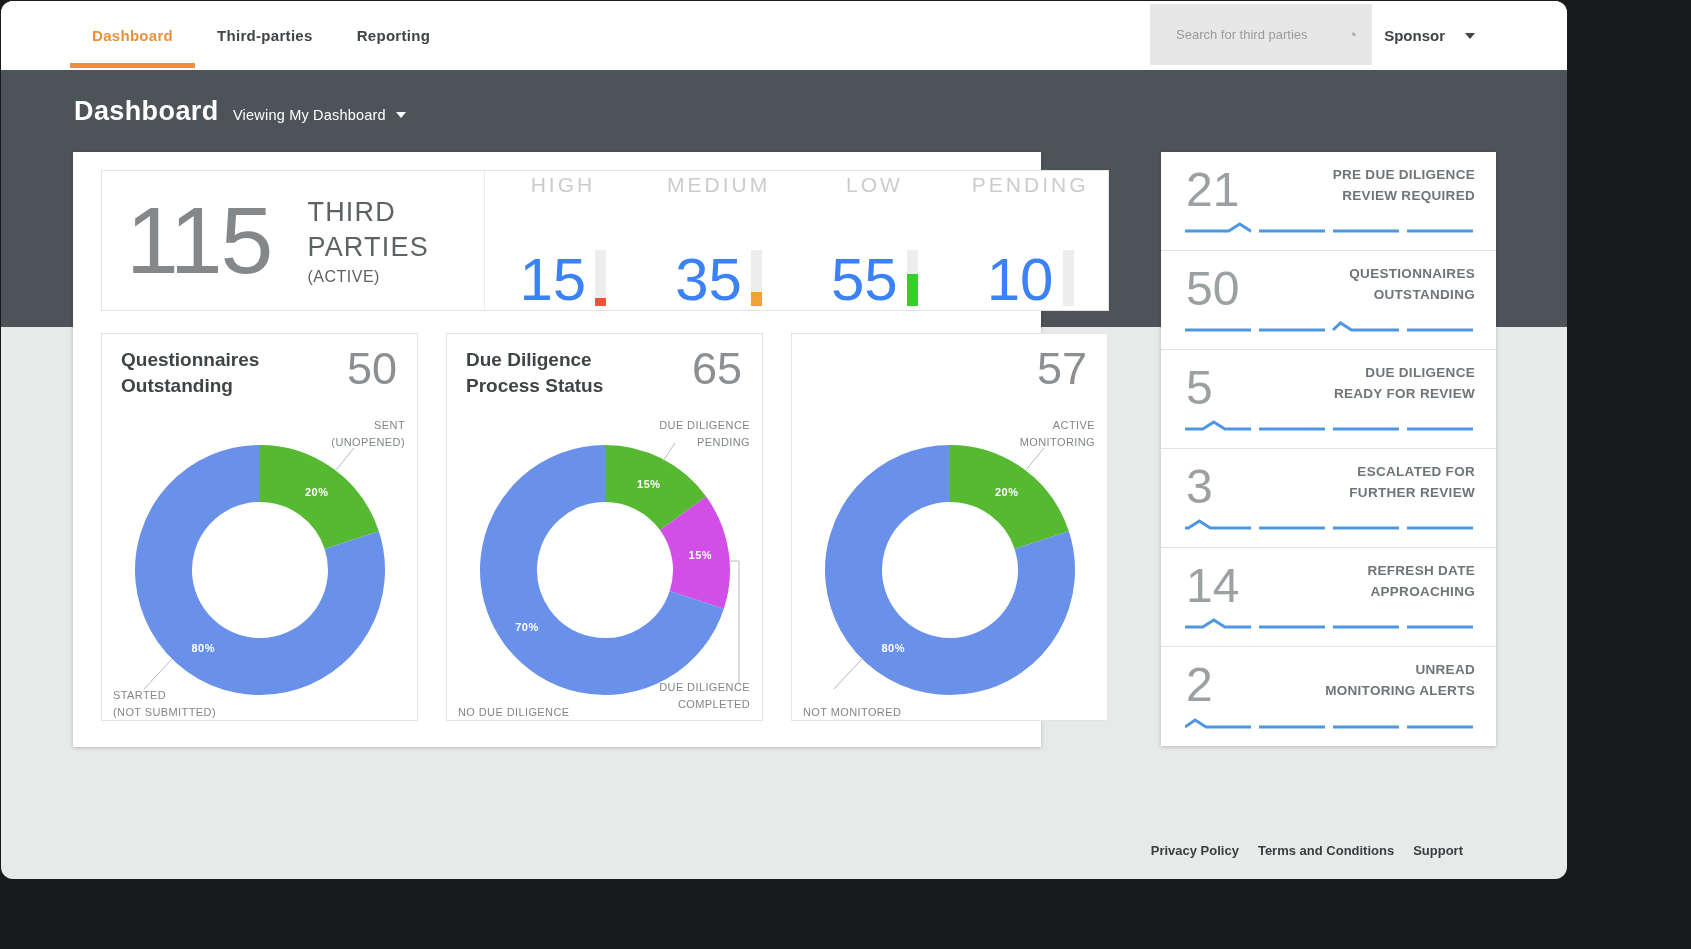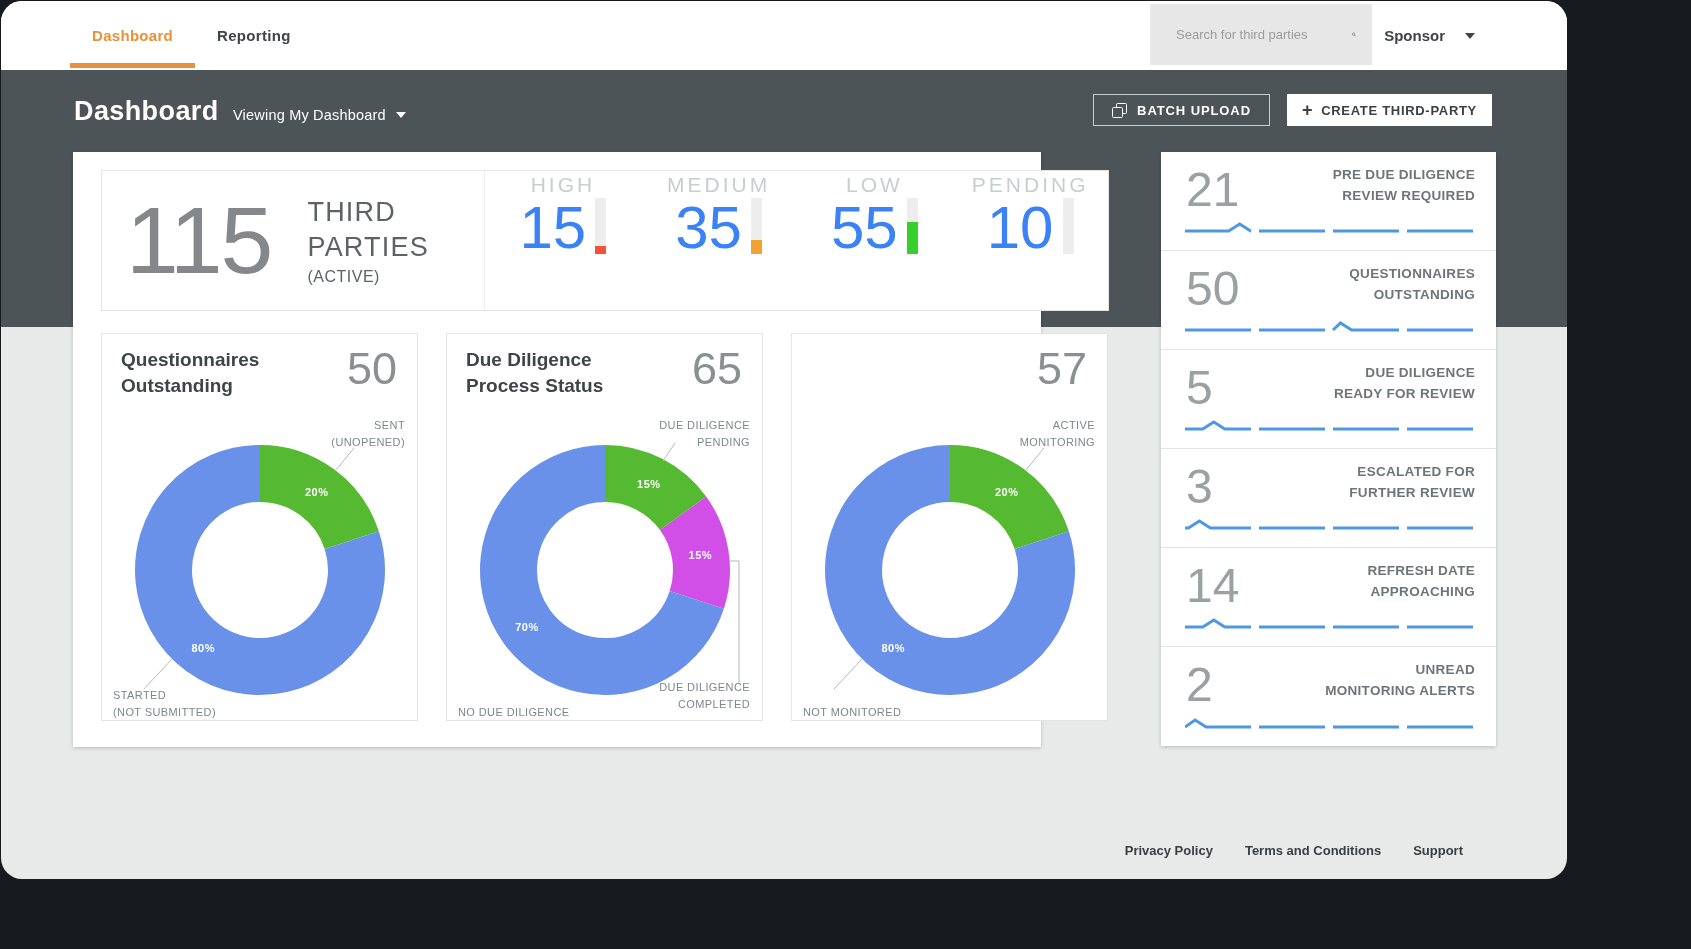--- a/index.html
+++ b/index.html
@@ -1,18 +1,18 @@
 <!DOCTYPE html>
 <html><head>
 <meta charset="utf-8">
 <style>
   *{margin:0;padding:0;box-sizing:border-box}
   html,body{width:1691px;height:949px;background:#171b1d;font-family:"Liberation Sans",sans-serif;-webkit-font-smoothing:antialiased}
   .stage{position:relative;width:1691px;height:949px;background:#171b1d;overflow:hidden}
-  .app{position:absolute;top:1px;left:1px;width:1566px;height:878px;background:#e8e9e9;border-radius:21px;overflow:hidden}
+  .app{position:absolute;top:1px;left:1px;width:1566px;height:878px;background:#e8e9e9;border-radius:12px;overflow:hidden}
 
   
   .topnav{position:absolute;top:0;left:0;right:0;height:69px;background:#fff;z-index:7}
   .tabs{position:absolute;left:69px;top:0;height:100%;display:flex}
   .tab{position:relative;display:flex;align-items:center;padding:0 22px;font-size:15px;font-weight:700;color:#3f4446;letter-spacing:.3px;cursor:pointer}
   .tab.active{color:#e8913a}
   .tab.active::after{content:"";position:absolute;left:0;right:0;bottom:2px;height:5px;background:#e8913a}
   .search{position:absolute;right:195px;top:3px;width:222px;height:61px;background:#e7e7e7;display:flex;align-items:center;padding:0 16px 0 26px}
   .search input{flex:1;border:none;background:transparent;outline:none;font-family:"Liberation Sans",sans-serif;font-size:13px;color:#555}
   .search input::placeholder{color:#9b9b9b}
@@ -32,21 +32,21 @@
 
   
   .main-card{position:absolute;left:72px;top:151px;width:968px;height:595px;background:#fff;box-shadow:0 1px 4px rgba(0,0,0,.2);z-index:4}
   .stats{position:absolute;left:28px;top:18px;width:1008px;height:141px;border:1px solid #e3e4e4;display:flex;background:#fff}
   .total-wrap{width:383px;display:flex;align-items:center;padding-left:24px;border-right:1px solid #eceded}
   .total-num{font-size:95px;color:#84888a;line-height:1;letter-spacing:-2px}
   .total-label{margin-left:36px;color:#5d6264}
   .total-label .l1{font-size:27px;letter-spacing:1.2px;line-height:1.3;font-weight:500}
   .total-label .l3{font-size:16px;margin-top:3px;letter-spacing:.5px}
   .risks{flex:1;display:flex}
-  .risk{flex:1;display:flex;flex-direction:column;align-items:center;justify-content:flex-start;padding-top:2px}
+  .risk{flex:1;display:flex;flex-direction:column;align-items:center;justify-content:space-between;padding-top:2px}
   .risk-label{font-size:21px;color:#c9cdce;letter-spacing:3px;font-weight:500}
   .risk-row{display:flex;align-items:flex-end;gap:9px;margin-top:1px}
   .risk-num{font-size:60px;color:#3b82f6;line-height:1}
   .gauge{width:11px;height:56px;background:#ededee;position:relative;margin-bottom:4px}
   .gauge-fill{position:absolute;left:0;right:0;bottom:0}
 
   
   .charts{position:absolute;left:28px;top:181px;display:flex;gap:28px}
   .chart-card{position:relative;width:317px;height:388px;border:1px solid #e3e4e4;background:#fff}
   .chart-title{position:absolute;left:19px;top:13px;width:232px;font-size:19px;font-weight:600;color:#3f4547;line-height:1.38;white-space:pre-line}
@@ -60,33 +60,36 @@
 
   
   .sidecards{position:absolute;left:1160px;top:151px;width:335px;background:#fff;box-shadow:0 1px 4px rgba(0,0,0,.2);z-index:4}
   .side-item{position:relative;height:99px;border-bottom:1px solid #e2e3e3;cursor:pointer;background:#fff}
   .side-item:last-child{border-bottom:none}
   .side-num{position:absolute;left:25px;top:10px;font-size:48px;color:#9ba0a2}
   .side-label{position:absolute;right:21px;top:13px;text-align:right;font-size:13.5px;font-weight:600;color:#6e7578;letter-spacing:.3px;line-height:1.55;white-space:pre-line}
   .side-spark{position:absolute;left:24px;bottom:15px;width:288px;height:14px}
 
   
-  .footer{position:absolute;right:104px;bottom:21px;display:flex;gap:32px;z-index:5}
+  .footer{position:absolute;right:104px;bottom:21px;display:flex;gap:19px;z-index:5}
   .footer a{font-size:13px;font-weight:700;color:#393e40;text-decoration:none;cursor:pointer}
 </style>
 </head>
 <body>
 
 <div class="stage">
   <div class="app">
 
     <header class="topnav">
       <nav class="tabs">
         <div class="tab active">
           <span>Dashboard</span>
+        </div>
+        <div class="tab">
+          <span>Third-parties</span>
         </div>
         <div class="tab">
           <span>Reporting</span>
         </div>
       </nav>
       <div class="search">
         <input type="text" placeholder="Search for third parties" style="">
         <svg width="15" height="15" viewBox="0 0 15 15">
           <circle cx="6.2" cy="6.2" r="4.6" fill="none" stroke="#3d4245" stroke-width="1.6"></circle>
           <line x1="9.8" y1="9.8" x2="13.4" y2="13.4" stroke="#3d4245" stroke-width="1.6"></line>
@@ -97,33 +100,20 @@
         <span class="caret-dark"></span>
       </div>
     </header>
 
     <div class="darkband"></div>
     <div class="page-head">
       <h1 class="page-title">Dashboard</h1>
       <div class="viewsel">
         <span>Viewing My Dashboard</span>
         <span class="caret-white"></span>
-      </div>
-      <div class="actions">
-        <button class="btn-outline">
-          <svg width="15" height="15" viewBox="0 0 15 15">
-            <rect x="4.5" y="0.5" width="10" height="10" rx="1" fill="none" stroke="#fff"></rect>
-            <rect x="0.5" y="4.5" width="10" height="10" rx="1" fill="#4c5458" stroke="#fff"></rect>
-          </svg>
-          <span>BATCH UPLOAD</span>
-        </button>
-        <button class="btn-solid">
-          <span class="plus">+</span>
-          <span>CREATE THIRD-PARTY</span>
-        </button>
       </div>
     </div>
 
     <section class="main-card">
 
       <div class="stats">
         <div class="total-wrap">
           <div class="total-num">115</div>
           <div class="total-label">
             <div class="l1">THIRD</div>

